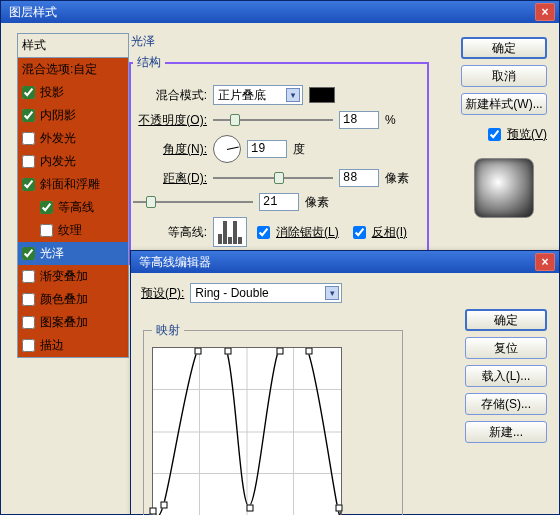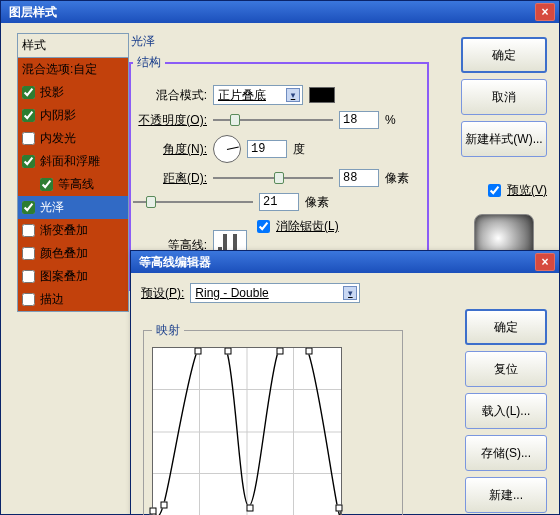--- a/index.html
+++ b/index.html
@@ -2,69 +2,69 @@
 <html><head>
 <meta charset="utf-8">
 <style>
   * { box-sizing: border-box; font-family: "Microsoft YaHei", SimSun, Arial, sans-serif; font-size: 12px; }
   html, body { margin: 0; padding: 0; }
   body { width: 560px; height: 515px; background: #ECE9D8; overflow: hidden; position: relative; }
 
   
   .dlg { position: absolute; border: 1px solid #0A246A; background: #ECE9D8; }
   .titlebar { height: 22px; background: linear-gradient(#3B77DD, #1B4FBB); color: #fff; display: flex; align-items: center; padding: 0 4px; }
-  .titlebar .title { flex: 1; font-weight: bold; padding-left: 4px; }
+  .titlebar .title { flex: 1; font-weight: normal; padding-left: 4px; }
   .tb-btn { width: 20px; height: 18px; background: #D64A3F; border: 1px solid #fff3; color: #fff; display: flex; align-items: center; justify-content: center; font-weight: bold; cursor: default; border-radius: 2px; }
 
   .main-body { padding: 6px; position: relative; height: calc(100% - 22px); }
 
   
   .style-panel { position: absolute; left: 16px; top: 10px; width: 112px; border: 1px solid #7F9DB9; background: #c2410c; }
   .style-panel .hdr { background: #ECE9D8; border-bottom: 1px solid #7F9DB9; padding: 3px 4px; }
   .style-row { display: flex; align-items: center; padding: 3px 4px; gap: 3px; }
   .style-row.selected { background: #316AC5; color: #fff; }
   .style-row input[type=checkbox] { margin: 0 2px 0 0; accent-color: #2E7D32; }
   .style-row.indent { padding-left: 22px; }
 
   
   .center { position: absolute; left: 128px; top: 10px; width: 300px; }
   .center .sect-title { color: #1A3E8B; margin: 0 0 4px 2px; }
   fieldset.struct { border: 2px solid #8b5cf6; padding: 8px 2px 10px; margin: 0; }
   fieldset.struct > legend { color: #1A3E8B; padding: 0 4px; }
 
   .row { display: flex; align-items: center; gap: 6px; margin: 6px 0; }
   .row .lbl { width: 74px; text-align: right; }
-  .xpselect { width: 90px; height: 20px; background: #fff; border: 1px solid #7F9DB9; display: flex; align-items: center; justify-content: space-between; padding: 0 2px 0 4px; text-decoration: underline; }
+  .xpselect { width: 90px; height: 20px; background: #fff; border: 1px solid #7F9DB9; display: flex; align-items: center; justify-content: space-between; padding: 0 2px 0 4px; }
   .xpselect .arrow { width: 14px; height: 14px; background: #C9D8F3; border: 1px solid #6F8CC0; display: flex; align-items: center; justify-content: center; font-size: 9px; color: #2A4480; }
   .swatch { width: 26px; height: 16px; background: #000; border: 1px solid #666; }
   .slider { position: relative; width: 120px; height: 16px; }
   .slider .track { position: absolute; left: 0; right: 0; top: 7px; height: 2px; background: #888; }
   .slider .thumb { position: absolute; top: 2px; width: 10px; height: 12px; background: #E8F0E8; border: 1px solid #5A8A5A; border-radius: 2px; transform: translateX(-50%); }
   .numbox { width: 40px; height: 18px; border: 1px solid #7F9DB9; background: #fff; padding: 1px 3px; text-align: left; font-family: Liberation Mono, monospace; }
 
   .dial { width: 28px; height: 28px; border: 1px solid #666; border-radius: 50%; background: #fff; position: relative; }
   .dial::after { content: ""; position: absolute; left: 50%; top: 50%; width: 12px; height: 1px; background: #000; transform-origin: left center; transform: rotate(-12deg); }
 
   .contour-thumb { width: 34px; height: 30px; border: 1px solid #7F9DB9; background: #fff; display: flex; align-items: flex-end; justify-content: center; padding: 2px; gap: 1px; }
   .contour-thumb span { width: 4px; background: #555; }
   .chk-line { display: flex; align-items: center; gap: 3px; }
   .uline { text-decoration: underline; }
 
   
   .rbtns { position: absolute; right: 12px; top: 14px; width: 86px; display: flex; flex-direction: column; gap: 6px; }
-  .xpbtn { height: 36px; background: linear-gradient(#fff,#E3E3D5); border: 1px solid #7A96DF; border-radius: 3px; display: flex; align-items: center; justify-content: center; cursor: default; }
+  .xpbtn { height: 22px; background: linear-gradient(#fff,#E3E3D5); border: 1px solid #7A96DF; border-radius: 3px; display: flex; align-items: center; justify-content: center; cursor: default; }
   .xpbtn.default { border: 2px solid #3D6FCB; }
-  .preview-chk { display: flex; align-items: center; gap: 3px; justify-content: flex-end; margin-top: 18px; }
+  .preview-chk { display: flex; align-items: center; gap: 3px; justify-content: flex-end; margin-top: 4px; }
   .preview-img { width: 60px; height: 60px; margin: 8px auto 0; background: radial-gradient(circle at 40% 40%, #fff, #777 60%, #222 100%); border: 1px solid #888; border-radius: 8px; box-shadow: 0 0 6px #333 inset; }
 
   
   .dlg.inner { left: 130px; top: 250px; width: 430px; height: 265px; z-index: 10; box-shadow: 2px 2px 6px rgba(0,0,0,.3); }
   .inner .main-body { padding: 10px; }
   .preset-row { display: flex; align-items: center; gap: 6px; margin-bottom: 6px; }
-  .preset-row .xpselect { width: 170px; }
+  .preset-row .xpselect { width: 152px; }
   fieldset.map { border: 1px solid #A0A0A0; padding: 8px; width: 260px; margin-top: 19px; }
   fieldset.map > legend { color: #1A3E8B; padding: 0 4px; }
   .curve-box { width: 190px; height: 170px; background: #fff; border: 1px solid #666; position: relative; }
   .curve-box svg { width: 100%; height: 100%; display: block; }
   .handle { position: absolute; width: 7px; height: 7px; background: #fff; border: 1px solid #000; transform: translate(-50%,-50%); }
 
   .inner-rbtns { position: absolute; right: 12px; top: 36px; width: 82px; display: flex; flex-direction: column; gap: 6px; }
 </style>
 </head>
 <body>
@@ -85,29 +85,37 @@
           <div class="style-row">
             <input type="checkbox" checked="" style="">
             <span>投影</span>
           </div>
           <div class="style-row">
             <input type="checkbox" checked="" style="">
             <span>内阴影</span>
           </div>
           <div class="style-row">
             <input type="checkbox" style="">
+            <span>外发光</span>
+          </div>
+          <div class="style-row">
+            <input type="checkbox" style="">
             <span>内发光</span>
           </div>
           <div class="style-row">
             <input type="checkbox" checked="" style="">
             <span>斜面和浮雕</span>
           </div>
           <div class="style-row indent">
             <input type="checkbox" checked="" style="">
             <span>等高线</span>
+          </div>
+          <div class="style-row indent">
+            <input type="checkbox" style="">
+            <span>纹理</span>
           </div>
           <div class="style-row selected">
             <input type="checkbox" checked="" style="">
             <span>光泽</span>
           </div>
           <div class="style-row">
             <input type="checkbox" style="">
             <span>渐变叠加</span>
           </div>
           <div class="style-row">
@@ -177,21 +185,21 @@
 
         <div class="row">
           <span class="lbl">等高线:</span>
           <div class="contour-thumb">
             <span style="height:40%"></span>
               <span style="height:95%"></span>
               <span style="height:30%"></span>
               <span style="height:95%"></span>
               <span style="height:30%"></span>
           </div>
-          <div style="display:flex;flex-direction:column;gap:18px;">
+          <div style="display:flex;flex-direction:row;gap:10px;">
             <label class="chk-line">
               <input type="checkbox" checked="" style="">
               <span class="uline">消除锯齿(L)</span>
             </label>
             <label class="chk-line">
               <input type="checkbox" checked="" style="">
               <span class="uline">反相(I)</span>
             </label>
           </div>
         </div>

